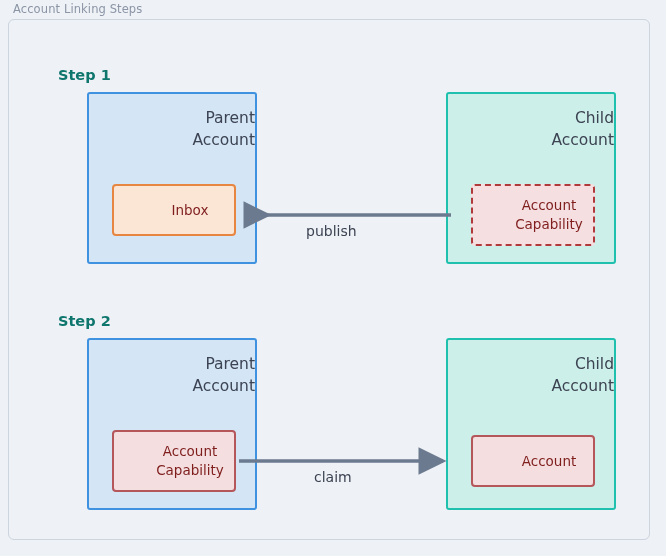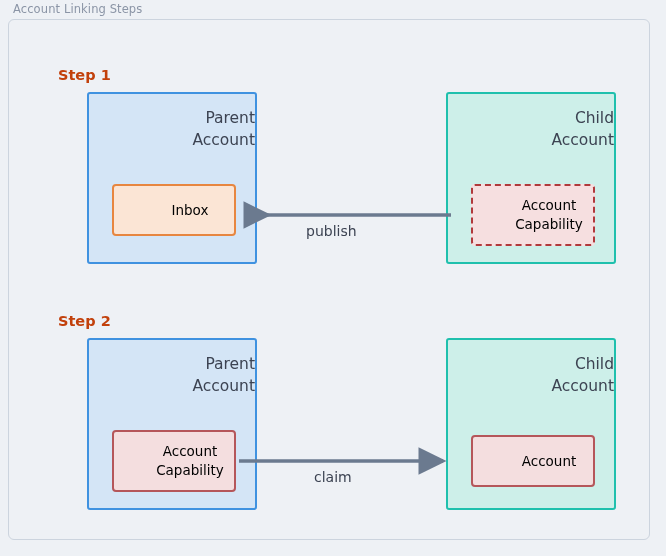--- a/index.html
+++ b/index.html
@@ -42,21 +42,21 @@
     box-sizing: border-box;
     border: 1px solid #ccd4de;
     border-radius: 6px;
     background: #eef1f5;
   }
 
   .step-label {
     position: absolute;
     font-size: 14.5px;
     font-weight: bold;
-    color: #c2410c;
+    color: #0f766e;
     font-family: "DejaVu Sans", sans-serif;
     white-space: nowrap;
   }
   .step-label.step1 { left: 49px; top: 47px; }
   .step-label.step2 { left: 49px; top: 293px; }
 
   
   .acct-box {
     position: absolute;
     box-sizing: border-box;
@@ -90,21 +90,21 @@
   .inner-box {
     position: absolute;
     box-sizing: border-box;
     border-radius: 4px;
     display: flex;
     align-items: center;
     justify-content: center;
     text-align: center;
     font-size: 13.5px;
     line-height: 19px;
-    color: #000000;
+    color: #7f1d1d;
     font-family: "DejaVu Sans", sans-serif;
     white-space: pre-line;
     padding-left: 32px;
   }
   .inner-box.inbox {
     background: #fbe5d5;
     border: 2px solid #e78640;
   }
   .inner-box.cap-dashed {
     background: #f6dfe0;

